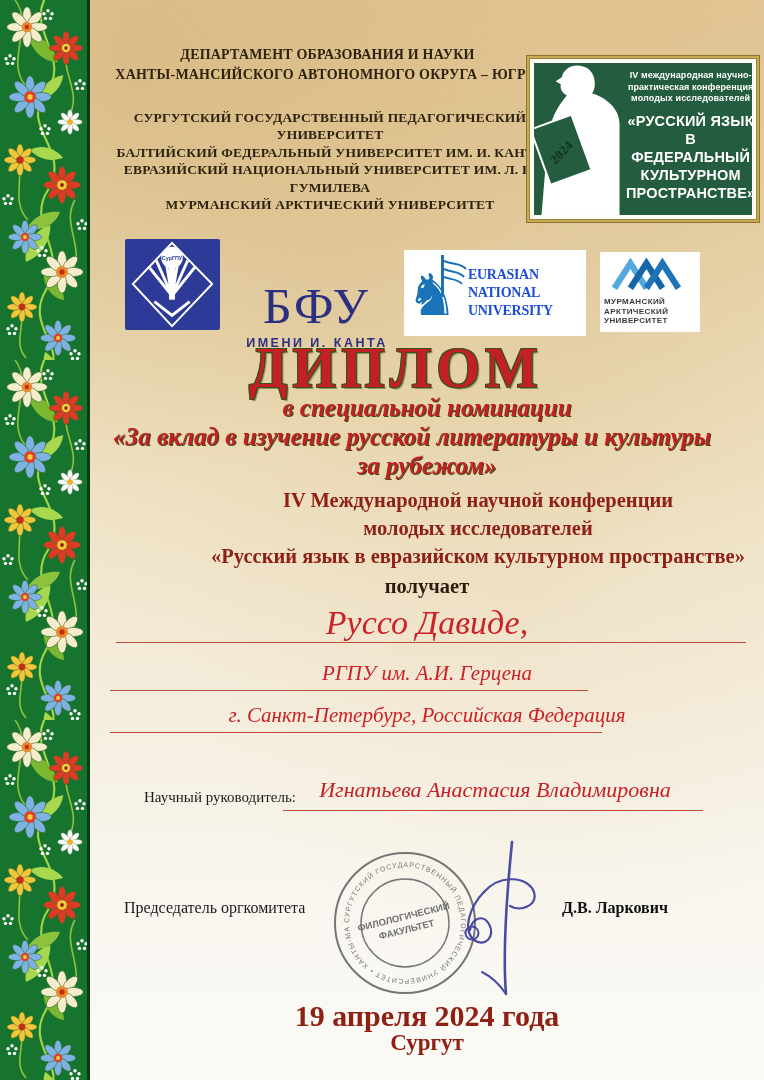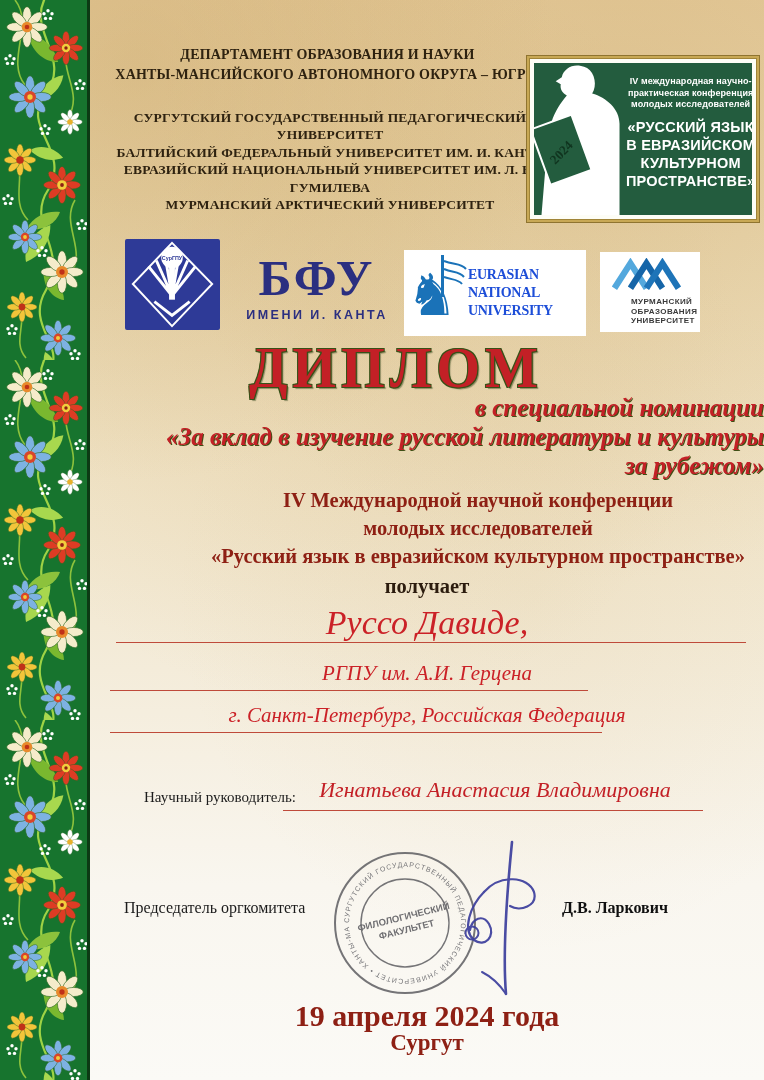--- a/index.html
+++ b/index.html
@@ -17,38 +17,38 @@
   .ctr{text-align:center;}
   .hdr{font-weight:bold;color:#2e2210;letter-spacing:.2px;}
   .hdr-dept{top:45px;left:95px;width:465px;font-size:14px;line-height:20px;}
   .hdr-unis{top:109px;left:102px;width:456px;font-size:13.5px;line-height:17.4px;}
 
   
   .badge{left:527px;top:56px;width:232px;height:166px;background:#c8a855;padding:2px;box-sizing:border-box;box-shadow:0 0 0 1px #8f7430;}
   .badge-white{background:#fdfdf6;border:1px solid #a08438;height:100%;box-sizing:border-box;padding:4px;}
   .badge-green{background:#235c3e;height:100%;box-sizing:border-box;display:flex;overflow:hidden;}
   .badge-sil{width:92px;height:100%;flex:0 0 auto;}
-  .badge-txt{flex:1;color:#fff;text-align:center;font-family:"Liberation Sans",sans-serif;padding-top:13px;}
+  .badge-txt{flex:1;color:#fff;text-align:center;font-family:"Liberation Sans",sans-serif;padding-top:7px;}
   .badge-small{font-size:9px;line-height:11.5px;font-weight:bold;letter-spacing:.1px;}
   .badge-big{margin-top:7px;font-size:14.5px;font-weight:bold;line-height:18px;letter-spacing:.2px;}
 
   
   .logo-surgpu{left:125px;top:237px;width:95px;height:95px;}
   .logo-bfu{left:228px;top:252px;width:178px;color:#2b2f80;text-align:center;}
-  .bfu-name{font-size:50px;line-height:52px;font-weight:bold;letter-spacing:3px;font-family:"Liberation Serif",serif;}
+  .bfu-name{font-size:50px;line-height:52px;font-weight:normal;letter-spacing:3px;font-family:"Liberation Serif",serif;margin-top:28px;}
   .bfu-sub{font-size:12.5px;font-weight:bold;letter-spacing:2.5px;font-family:"Liberation Sans",sans-serif;margin-top:4px;}
   .logo-enu{left:404px;top:250px;width:182px;height:86px;background:#fff;display:flex;align-items:center;box-sizing:border-box;padding:2px;}
   .enu-text{color:#1d4ed8;font-family:Liberation Serif, serif;font-weight:bold;font-size:14px;line-height:18px;letter-spacing:-.3px;}
   .logo-mau{left:600px;top:252px;width:100px;height:80px;background:#fff;box-sizing:border-box;text-align:center;padding-top:6px;}
-  .mau-text{color:#3a3a3a;font-family:"Liberation Sans",sans-serif;font-weight:bold;font-size:8px;line-height:9.5px;letter-spacing:.4px;text-align:left;margin:3px 0 0 31px;}
+  .mau-text{color:#3a3a3a;font-family:"Liberation Sans",sans-serif;font-weight:bold;font-size:8px;line-height:9.5px;letter-spacing:.4px;text-align:left;margin:3px 0 0 4px;}
 
   
   .t-diplom{top:336px;left:90px;width:612px;font-size:56px;font-weight:bold;color:#c32026;letter-spacing:5px;
     text-shadow:-1px -1px 0 #375218,1px -1px 0 #375218,-1px 1px 0 #375218,1px 1px 0 #375218,2px 2px 1px rgba(40,60,20,.45);}
-  .script{font-style:italic;font-weight:bold;color:#c32026;text-shadow:1px 1px 0 #3f4e14;text-align:right;}
+  .script{font-style:italic;font-weight:bold;color:#c32026;text-shadow:1px 1px 0 #3f4e14;}
   .t-nom-intro{top:394px;left:90px;width:674px;font-size:25px;}
   .t-nom1{top:423px;left:60px;width:704px;font-size:25px;}
   .t-nom2{top:452px;left:90px;width:674px;font-size:25px;}
   .t-conf{top:486px;left:94px;width:674px;font-size:20.5px;font-weight:bold;color:#8e2014;line-height:28px;padding-left:47px;}
   .t-receives{top:575px;left:90px;width:674px;font-size:20.5px;font-weight:bold;color:#2c1c0e;}
 
   
   .r-name{top:604px;left:90px;width:674px;font-size:34px;font-style:italic;color:#cb2127;}
   .r-affil{top:661px;left:90px;width:674px;font-size:21px;font-style:italic;color:#cb2127;}
   .r-loc{top:703px;left:90px;width:674px;font-size:21px;font-style:italic;color:#cb2127;}
@@ -189,21 +189,21 @@
           </g>
         </svg>
         <div class="badge-txt">
           <div class="badge-small">
             <div>IV международная научно-</div>
             <div>практическая конференция</div>
             <div>молодых исследователей</div>
           </div>
           <div class="badge-big">
             <div>«РУССКИЙ ЯЗЫК</div>
-            <div>В ЕВРАЗИЙСКОМ</div>
+            <div>В ФЕДЕРАЛЬНЫЙ</div>
             <div>КУЛЬТУРНОМ</div>
             <div>ПРОСТРАНСТВЕ»</div>
           </div>
         </div>
       </div>
     </div>
   </div>
 
   <svg class="abs logo-surgpu" viewBox="0 0 97 93">
     <rect width="97" height="93" rx="2" fill="#2e3a97"></rect>
@@ -234,21 +234,21 @@
   </div>
 
   <div class="abs logo-mau">
     <svg width="80" height="32" viewBox="0 0 84 36">
       <path d="M2,34 L20,6 L38,34" stroke="#53a8dd" stroke-width="7" fill="none"></path>
       <path d="M20,34 L38,6 L56,34" stroke="#1565a8" stroke-width="7" fill="none"></path>
       <path d="M38,34 L56,6 L74,34" stroke="#1e74b8" stroke-width="7" fill="none"></path>
     </svg>
     <div class="mau-text">
       <div>МУРМАНСКИЙ</div>
-      <div>ОБРАЗОВАНИЯ</div>
+      <div>АРКТИЧЕСКИЙ</div>
       <div>УНИВЕРСИТЕТ</div>
     </div>
   </div>
 
   <div class="abs ctr t-diplom">ДИПЛОМ</div>
   <div class="abs ctr script t-nom-intro">в специальной номинации</div>
   <div class="abs ctr script t-nom1">«За вклад в изучение русской литературы и культуры</div>
   <div class="abs ctr script t-nom2">за рубежом»</div>
   <div class="abs ctr t-conf">
     <div>IV Международной научной конференции</div>

